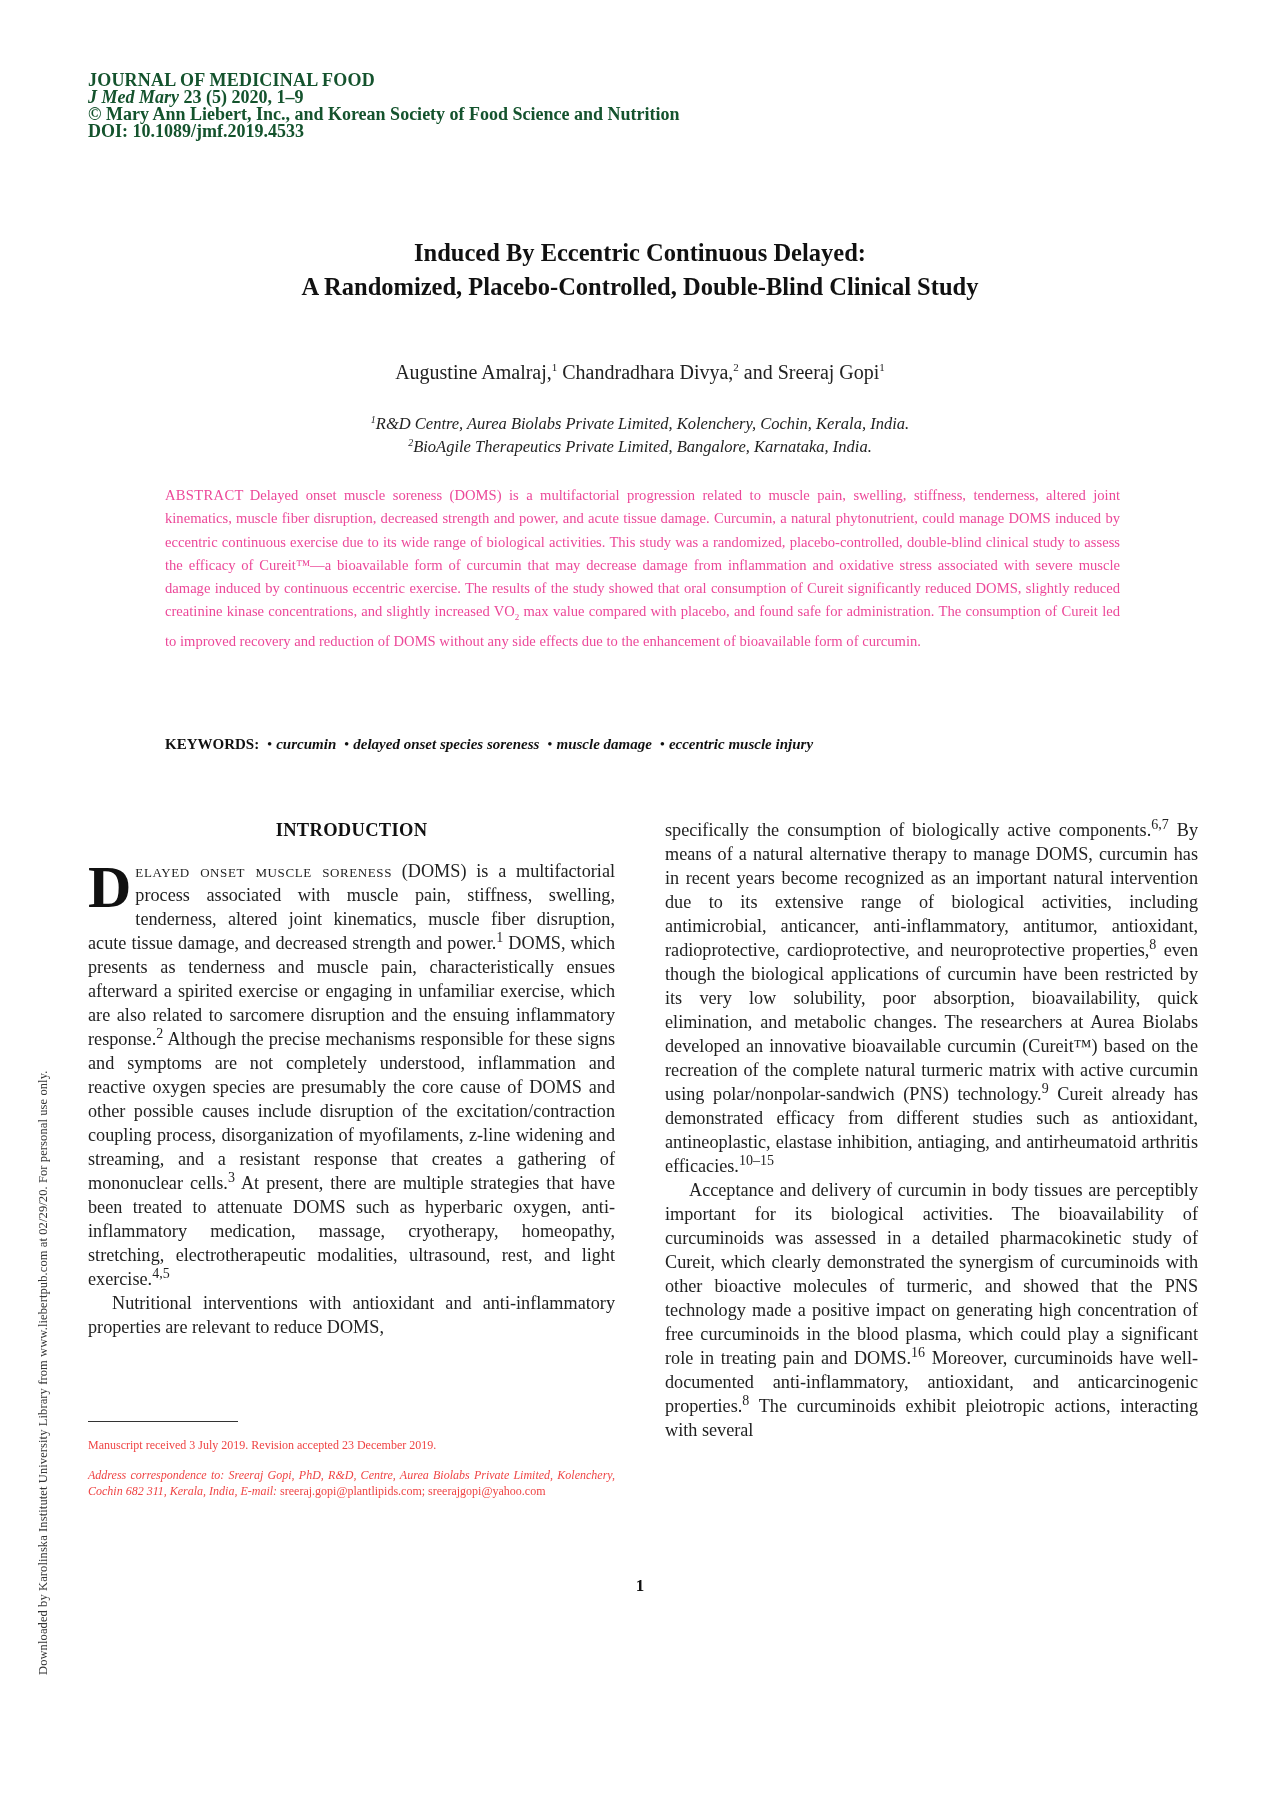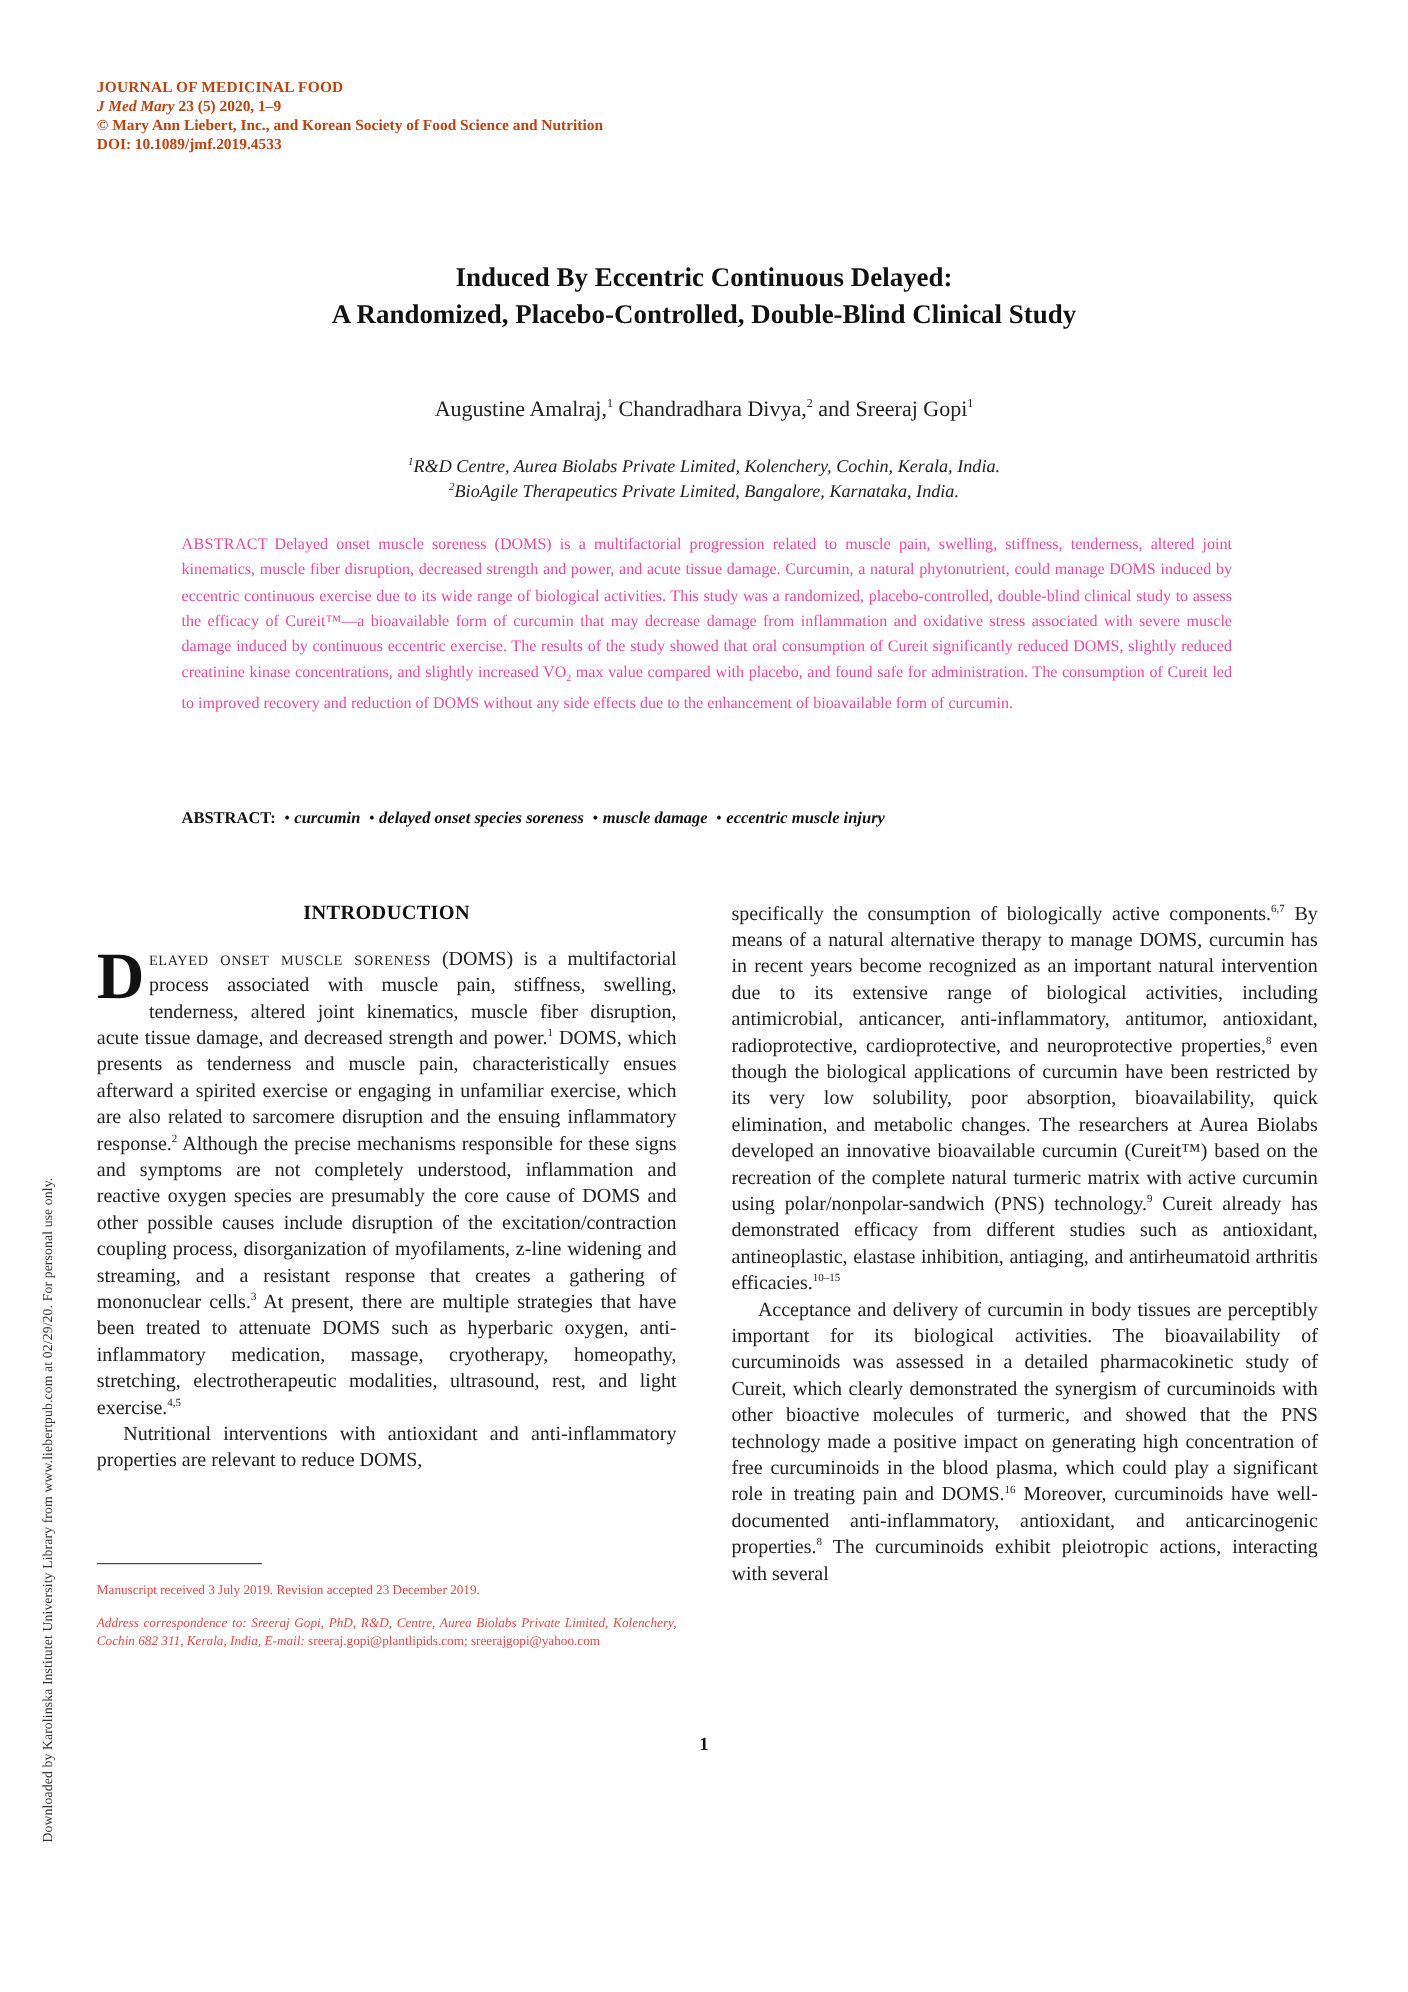--- a/index.html
+++ b/index.html
@@ -3,22 +3,22 @@
 <meta charset="utf-8">
 <style>
   html, body { margin: 0; padding: 0; background: #ffffff; }
   body { width: 1280px; height: 1811px; position: relative; overflow: hidden;
          font-family: "Liberation Serif", "DejaVu Serif", serif; color: #1e1e1e; }
 
   .side-note { position: absolute; left: 16px; top: 480px; width: 680px; height: 20px;
     transform-origin: 0 0; transform: translate(20px, 1195px) rotate(-90deg);
     font-size: 12.5px; color: #333; white-space: nowrap; letter-spacing: 0.1px; }
 
-  .journal-header { position: absolute; left: 88px; top: 72px; font-size: 14px; line-height: 17px;
-    font-weight: bold; color: #c2410c; }
+  .journal-header { position: absolute; left: 88px; top: 72px; font-size: 18px; line-height: 17px;
+    font-weight: bold; color: #14532d; }
   .journal-header .jname { letter-spacing: 0.2px; }
   .journal-header .cite i { font-style: italic; }
 
   .title { position: absolute; left: 100px; top: 236px; width: 1080px; text-align: center;
     font-weight: bold; font-size: 24.5px; line-height: 34px; color: #111; }
 
   .authors { position: absolute; left: 0; top: 361px; width: 1280px; text-align: center;
     font-size: 20px; color: #222; }
   .authors sup { font-size: 11px; vertical-align: super; line-height: 0; }
 
@@ -33,21 +33,21 @@
 
   .keywords { position: absolute; left: 165px; top: 736px; font-size: 15px; color: #111; }
   .keywords .kw-label { font-weight: bold; }
   .keywords .kw { font-style: italic; font-weight: bold; }
   .keywords .bullet { margin: 0 4px; }
 
   .col { position: absolute; font-size: 18.2px; line-height: 24px; text-align: justify; color: #222; }
   .col-left { left: 88px; top: 818px; width: 527px; }
   .col-right { left: 665px; top: 818px; width: 533px; }
   .col p { margin: 0; }
-  .col sup { font-size: 10px; line-height: 0; }
+  .col sup { font-size: 14px; line-height: 0; }
   .col .indent { text-indent: 24px; }
 
   .section-heading { text-align: center; font-weight: bold; font-size: 18.5px; margin: 0 0 17px 0;
     letter-spacing: 0.3px; color: #111; }
   .dropcap { float: left; font-size: 60px; line-height: 46px; font-weight: bold; margin: 5px 4px 0 0; color: #111; }
   .smallcaps { font-variant: small-caps; letter-spacing: 0.6px; }
 
   .footnote-rule { position: absolute; left: 88px; top: 1421px; width: 150px; height: 1px; background: #333; }
   .footnote { position: absolute; left: 88px; width: 527px; font-size: 12px; line-height: 16px; color: #ef4444; }
   .fn-received { top: 1437px; }
@@ -83,21 +83,21 @@
 <div class="affils">
   <div><sup>1</sup><span>R&amp;D Centre, Aurea Biolabs Private Limited, Kolenchery, Cochin, Kerala, India.</span></div>
   <div><sup>2</sup><span>BioAgile Therapeutics Private Limited, Bangalore, Karnataka, India.</span></div>
 </div>
 
 <div class="abstract">
   <span class="label">ABSTRACT</span><span>Delayed onset muscle soreness (DOMS) is a multifactorial progression related to muscle pain, swelling, stiffness, tenderness, altered joint kinematics, muscle fiber disruption, decreased strength and power, and acute tissue damage. Curcumin, a natural phytonutrient, could manage DOMS induced by eccentric continuous exercise due to its wide range of biological activities. This study was a randomized, placebo-controlled, double-blind clinical study to assess the efficacy of Cureit™—a bioavailable form of curcumin that may decrease damage from inflammation and oxidative stress associated with severe muscle damage induced by continuous eccentric exercise. The results of the study showed that oral consumption of Cureit significantly reduced DOMS, slightly reduced creatinine kinase concentrations, and slightly increased VO</span><sub>2</sub><span> max value compared with placebo, and found safe for administration. The consumption of Cureit led to improved recovery and reduction of DOMS without any side effects due to the enhancement of bioavailable form of curcumin.</span>
 </div>
 
 <div class="keywords">
-  <span class="kw-label">ABSTRACT:</span>
+  <span class="kw-label">KEYWORDS:</span>
   <span class="bullet">•</span><span class="kw">curcumin</span>
   <span class="bullet">•</span><span class="kw">delayed onset species soreness</span>
   <span class="bullet">•</span><span class="kw">muscle damage</span>
   <span class="bullet">•</span><span class="kw">eccentric muscle injury</span>
 </div>
 
 <div class="col col-left">
   <div class="section-heading">INTRODUCTION</div>
   <p><span class="dropcap">D</span><span class="smallcaps">elayed onset muscle soreness</span><span> (DOMS) is a multifactorial process associated with muscle pain, stiffness, swelling, tenderness, altered joint kinematics, muscle fiber disruption, acute tissue damage, and decreased strength and power.</span><sup>1</sup><span> DOMS, which presents as tenderness and muscle pain, characteristically ensues afterward a spirited exercise or engaging in unfamiliar exercise, which are also related to sarcomere disruption and the ensuing inflammatory response.</span><sup>2</sup><span> Although the precise mechanisms responsible for these signs and symptoms are not completely understood, inflammation and reactive oxygen species are presumably the core cause of DOMS and other possible causes include disruption of the excitation/contraction coupling process, disorganization of myofilaments, z-line widening and streaming, and a resistant response that creates a gathering of mononuclear cells.</span><sup>3</sup><span> At present, there are multiple strategies that have been treated to attenuate DOMS such as hyperbaric oxygen, anti-inflammatory medication, massage, cryotherapy, homeopathy, stretching, electrotherapeutic modalities, ultrasound, rest, and light exercise.</span><sup>4,5</sup></p>
   <p class="indent"><span>Nutritional interventions with antioxidant and anti-inflammatory properties are relevant to reduce DOMS,</span></p>

